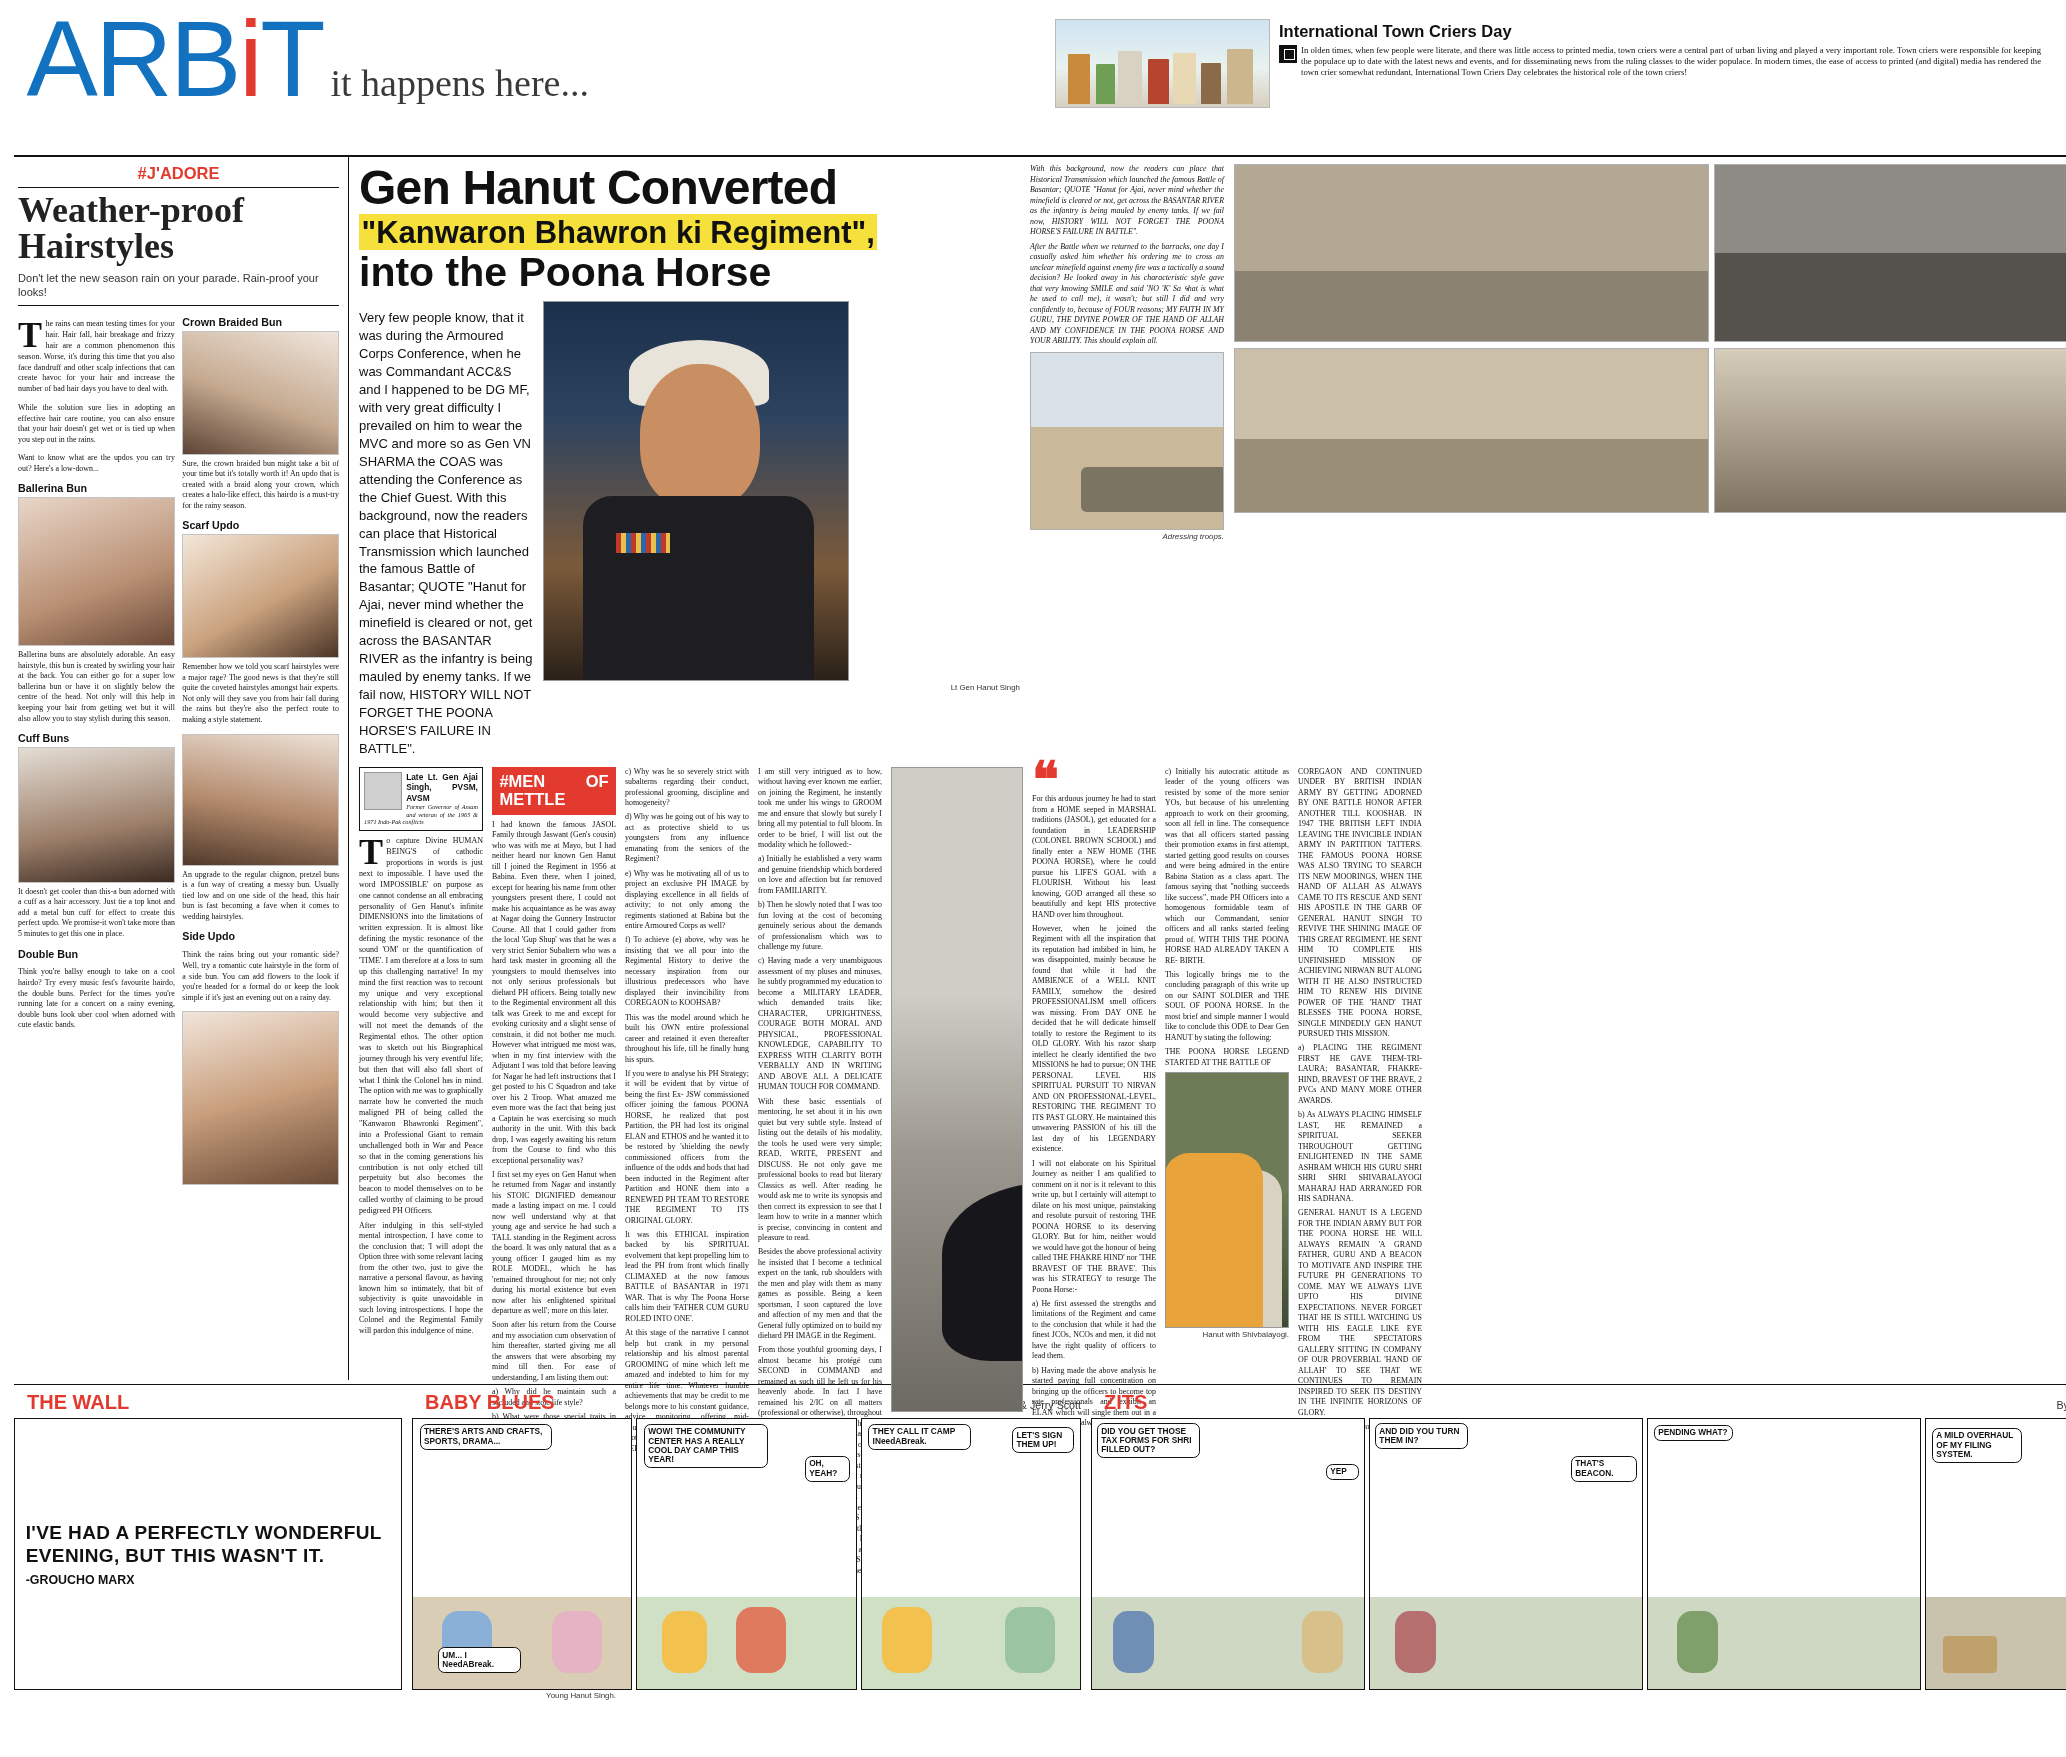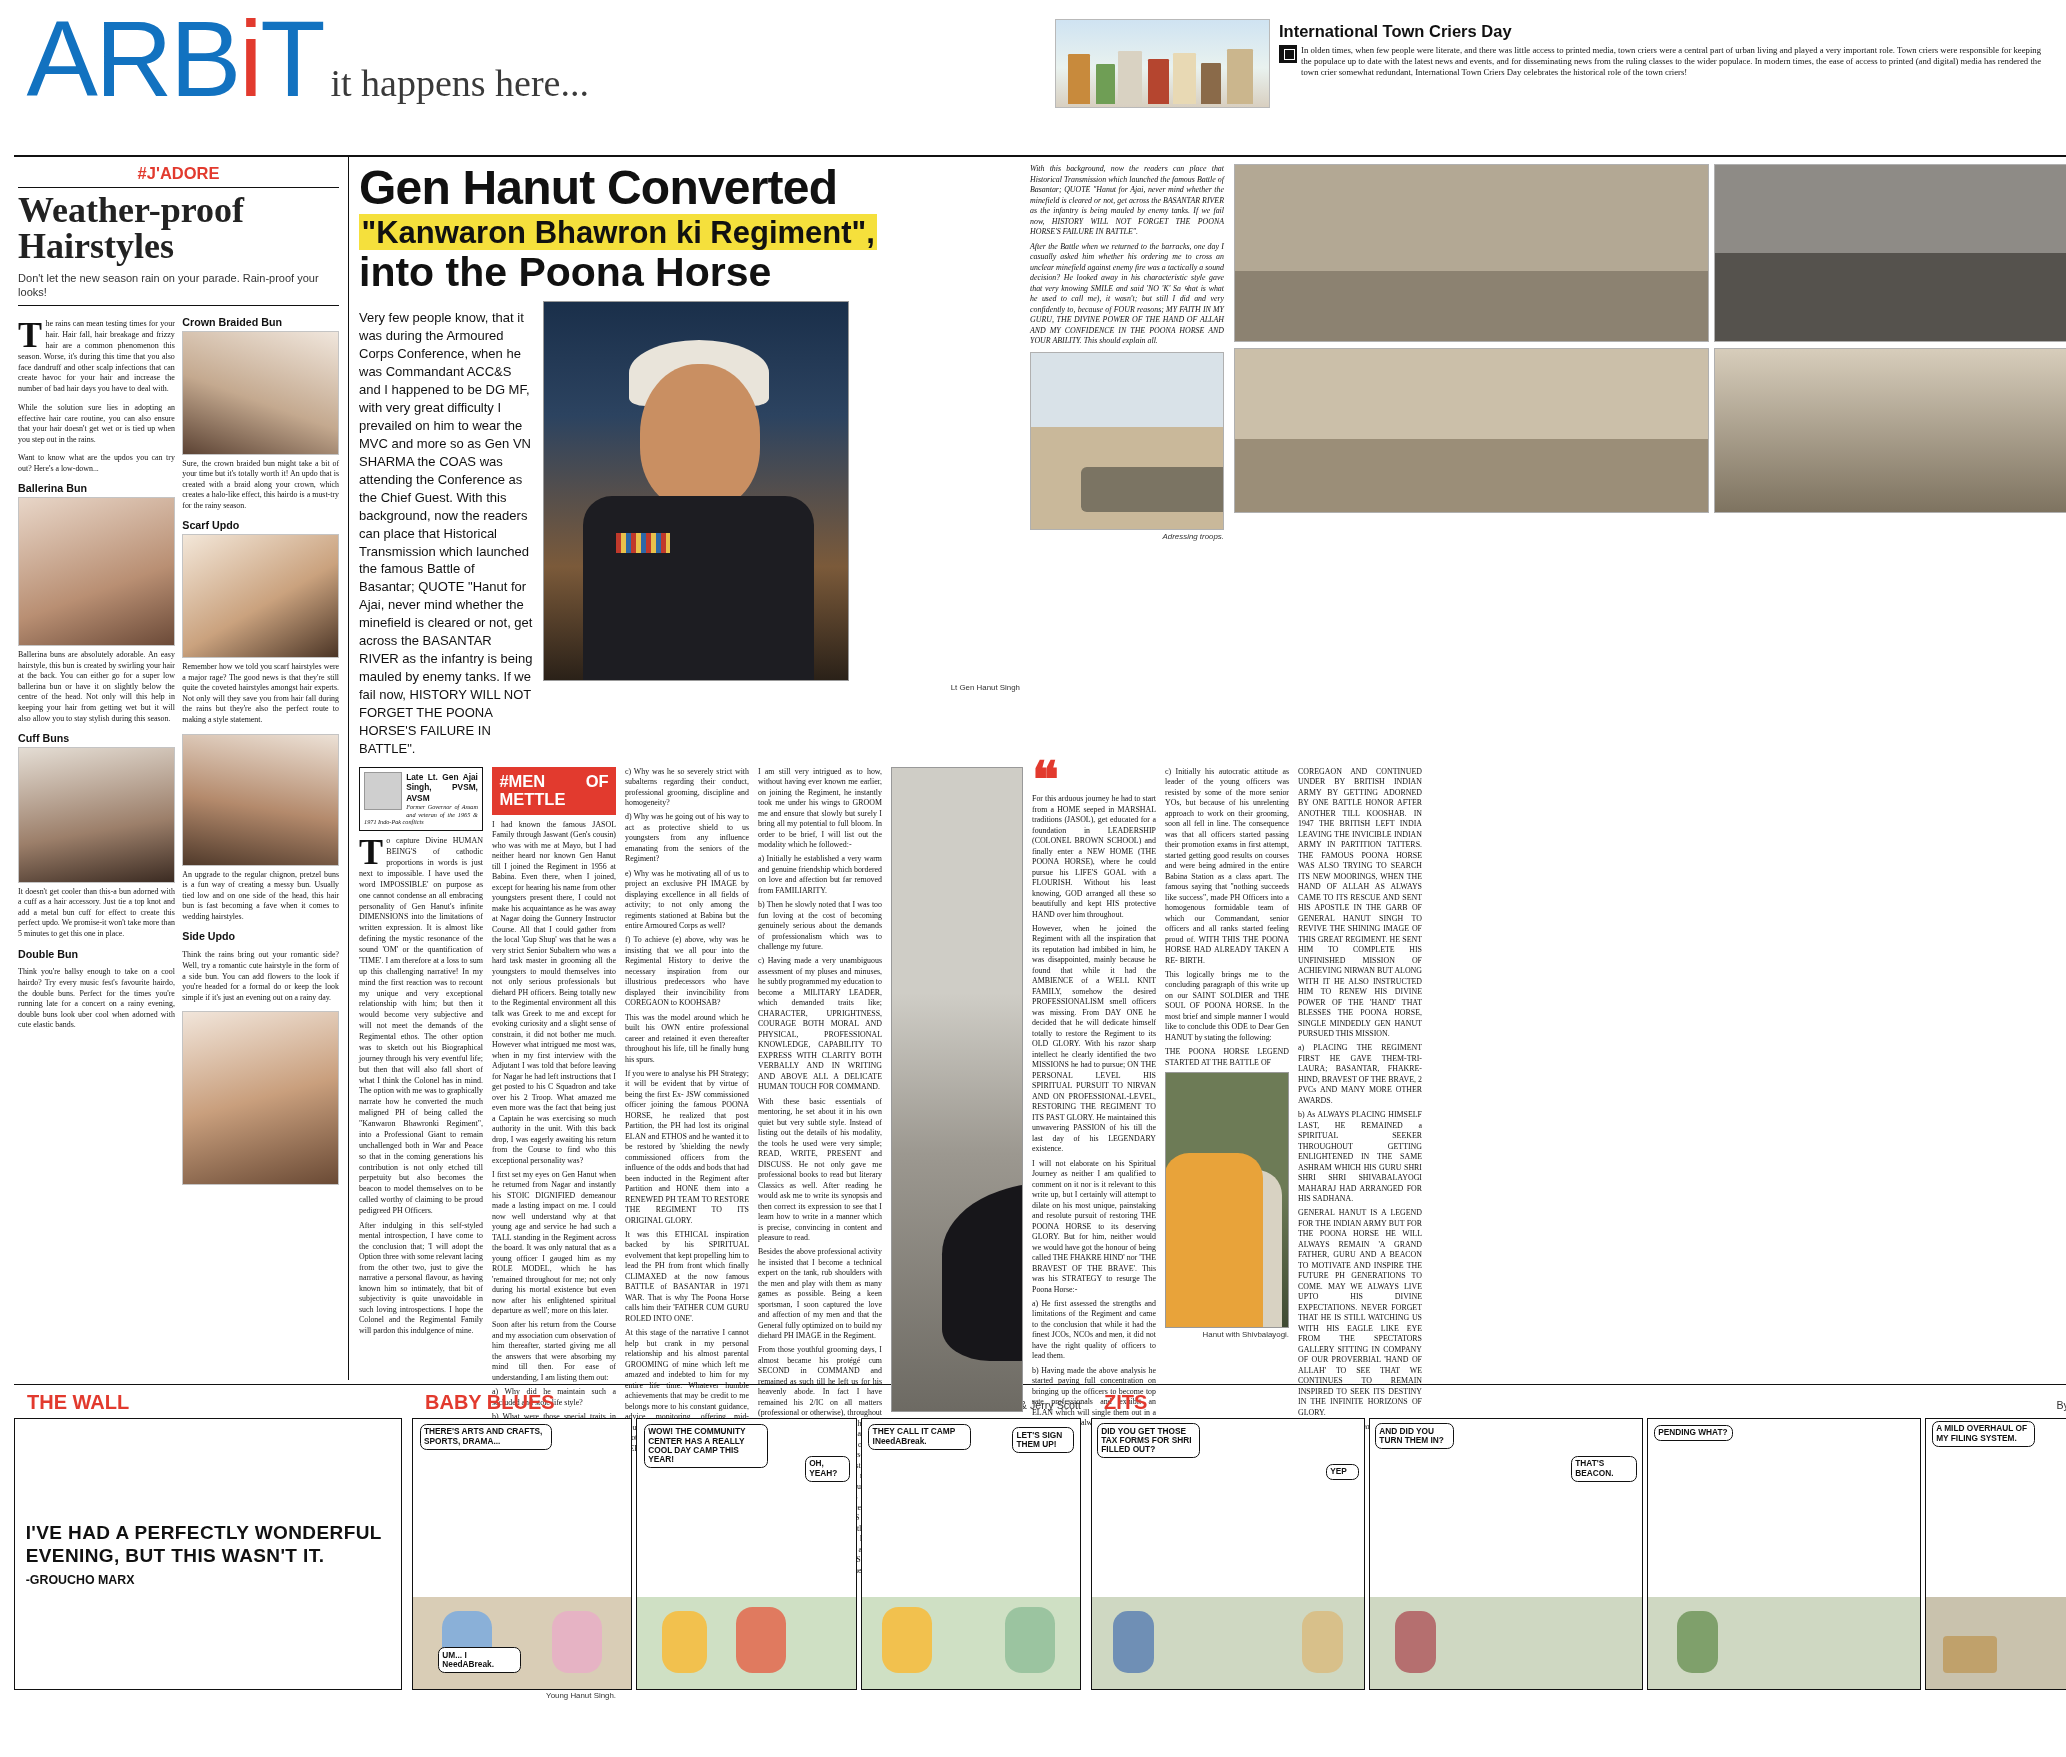--- a/index.html
+++ b/index.html
@@ -426,32 +426,32 @@
         <div class="panel">
           <div class="ground" style="background:#cfd8c2;"></div>
           <div class="blob" style="left:20.7px;bottom:16.5px;width:41px;height:62px;background:#6f8fb5;border-radius:15px;"></div>
           <div class="blob" style="right:20.7px;bottom:16.5px;width:41px;height:62px;background:#d8c08a;border-radius:15px;"></div>
           <div class="bubble" style="left:5px;top:4.1px;width:103px;">DID YOU GET THOSE TAX FORMS FOR SHRI FILLED OUT?</div>
           <div class="bubble" style="right:5px;top:45px;width:33px;">YEP</div>
         </div>
         <div class="panel">
           <div class="ground" style="background:#cfd8c2;"></div>
           <div class="blob" style="left:25px;bottom:16.5px;width:41px;height:62px;background:#b56f6f;border-radius:15px;"></div>
-          <div class="bubble" style="left:5px;top:4.1px;width:79px;">AND DID YOU TURN THEM IN?</div>
+          <div class="bubble" style="left:5px;top:4.1px;width:93px;">AND DID YOU TURN THEM IN?</div>
           <div class="bubble" style="right:5px;top:37px;width:66px;">THAT'S BEACON.</div>
         </div>
         <div class="panel">
           <div class="ground" style="background:#cfd8c2;"></div>
           <div class="blob" style="left:29px;bottom:16.5px;width:41px;height:62px;background:#7fa06b;border-radius:15px;"></div>
           <div class="bubble" style="left:5.8px;top:5.8px;width:79px;">PENDING WHAT?</div>
         </div>
         <div class="panel">
           <div class="ground" style="background:#c9c2ad;"></div>
           <div class="blob" style="left:16.5px;bottom:16.5px;width:54px;height:37px;background:#c0a16b;border-radius:4.1px;"></div>
 
-          <div class="bubble" style="left:5.8px;top:2px;width:103px;">A MILD OVERHAUL OF MY FILING SYSTEM.</div>
+          <div class="bubble" style="left:5.8px;top:9px;width:90px;">A MILD OVERHAUL OF MY FILING SYSTEM.</div>
         </div>
       </div>
     </div>
 
   </div>
 </div>
 
 
 </body></html>

